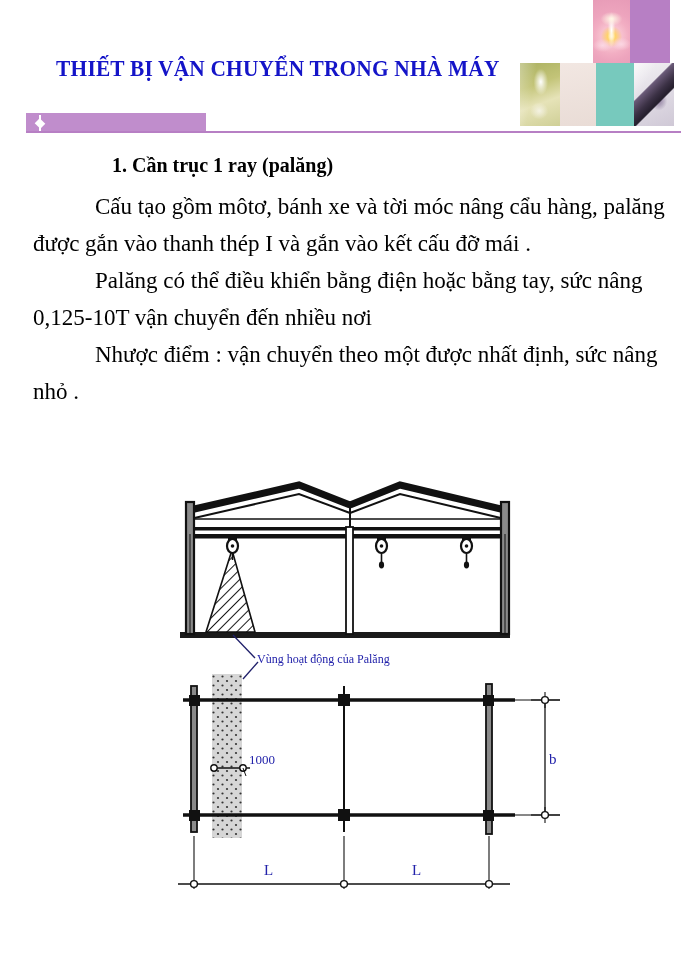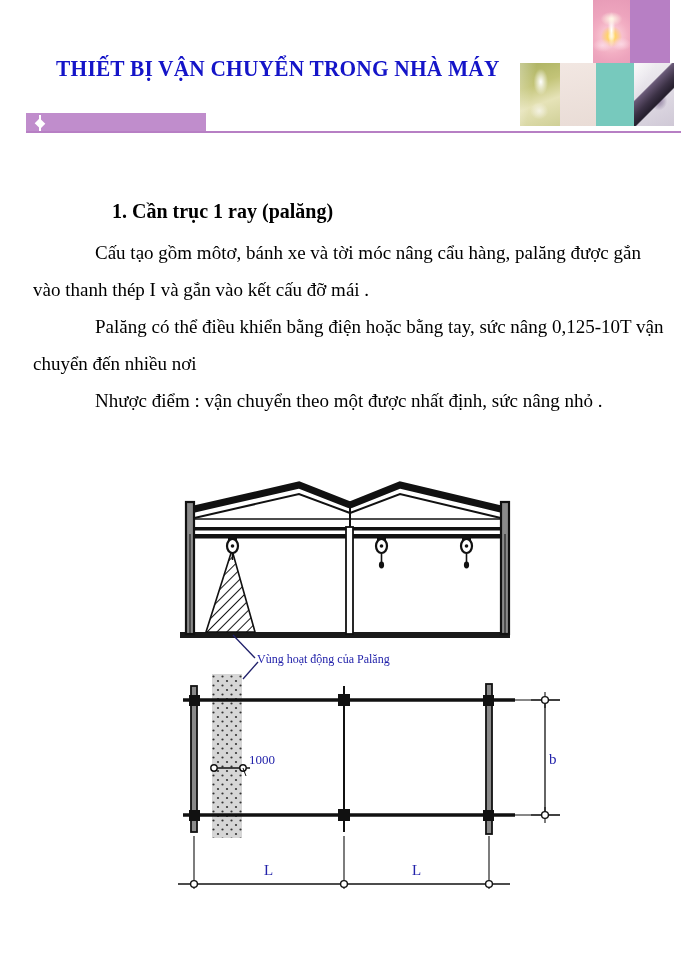--- a/index.html
+++ b/index.html
@@ -136,34 +136,33 @@
     background: #ffffff;
     transform: rotate(45deg);
   }
 
   
   .body-text {
     position: absolute;
     left: 33px;
     top: 152px;
     width: 634px;
-    margin-top: 46px;
   }
   .heading-1 {
     font-family: "Liberation Serif", serif;
     font-weight: bold;
     font-size: 20px;
     line-height: 26px;
     margin: 0 0 10px 0;
     padding-left: 79px;
     color: #000000;
   }
   .para {
     font-family: "Liberation Serif", serif;
-    font-size: 19px;
+    font-size: 23px;
     line-height: 37px;
     margin: 0;
     text-indent: 62px;
     color: #000000;
   }
   .para + .para { margin-top: 0px; }
 
   
   .drawing {
     position: absolute;

